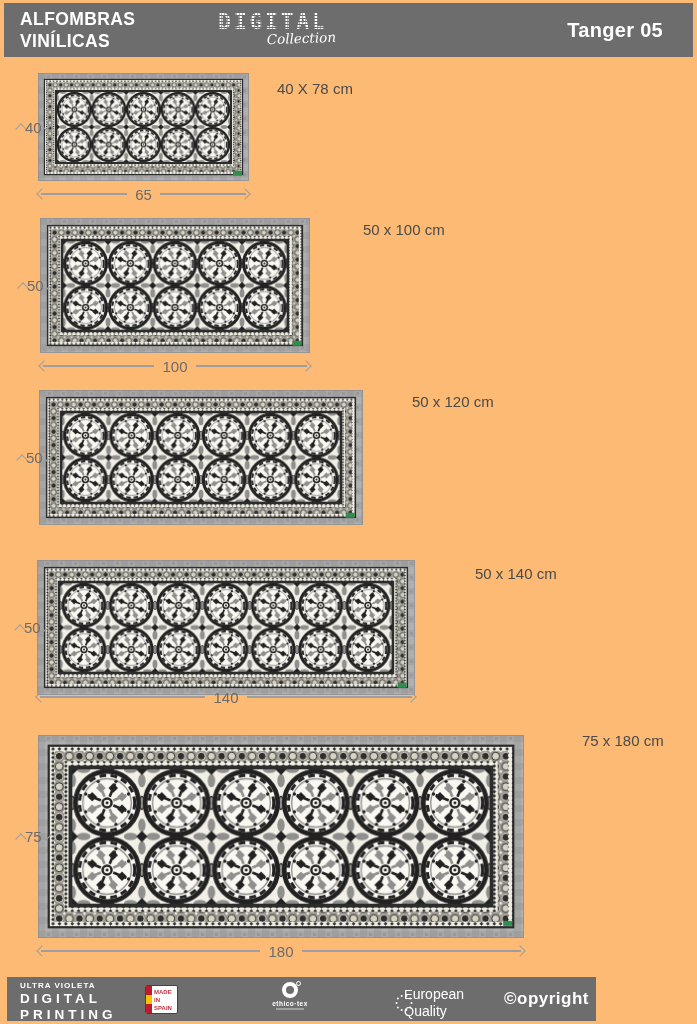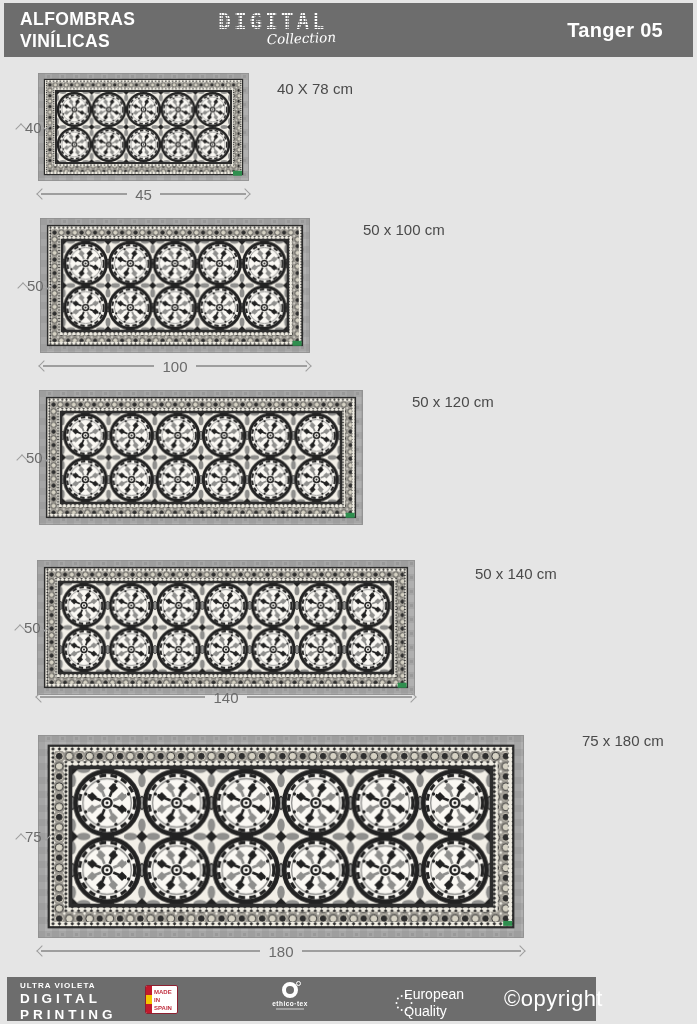--- a/index.html
+++ b/index.html
@@ -1,16 +1,16 @@
 <!DOCTYPE html>
 <html><head>
 <meta charset="utf-8">
 <style>
   html,body{margin:0;padding:0;background:#fff;}
-  .page{position:relative;width:697px;height:1024px;background:#e5e5e5;overflow:hidden;
+  .page{position:relative;width:697px;height:1024px;background:#fdba74;overflow:hidden;
         font-family:"Liberation Sans",sans-serif;}
 
   
   .bar{position:absolute;background:#6d6d6d;}
   .header{left:4px;top:3px;width:689px;height:54px;}
   .footer{left:7px;top:977px;width:589px;height:44px;}
 
   .title-block{position:absolute;left:16px;top:50%;transform:translateY(-50%);
     color:#fff;font-weight:bold;font-size:17.5px;line-height:1.28;letter-spacing:.4px;}
   .digital-logo{position:absolute;left:206px;top:9px;width:126px;text-align:center;}
@@ -63,21 +63,21 @@
   .ethico-sub{width:28px;height:2px;margin:1px auto 0;background:rgba(255,255,255,.35);}
   .euro{position:absolute;left:388px;top:9px;display:flex;align-items:center;}
   .euro-dots{position:relative;width:18px;height:22px;flex:none;}
   .euro-dots i{position:absolute;left:1px;top:3px;width:2.4px;height:2.4px;border-radius:50%;background:transparent;
     box-shadow:14.5px 7px 0 0 #fff,13.1px 11.4px 0 0 #fff,9.3px 14.1px 0 0 #fff,4.7px 14.1px 0 0 #fff,
       .9px 11.4px 0 0 #fff,-.5px 7px 0 0 #fff,.9px 2.6px 0 0 #fff,4.7px -.1px 0 0 #fff,
       9.3px -.1px 0 0 #fff,13.1px 2.6px 0 0 #fff;}
   .euro-text{margin-left:-9px;color:#fff;font-weight:normal;font-size:14px;line-height:1.2;}
   .euro-text div::first-letter{font-size:13px;}
   .copyright{position:absolute;left:497px;top:50%;transform:translateY(-50%);
-    color:#fff;font-weight:normal;font-size:22px;letter-spacing:.5px;}
+    color:#fff;font-weight:bold;font-size:17px;letter-spacing:.5px;}
 </style>
 </head>
 <body>
 
 <div class="page">
 
   <header class="bar header">
     <div class="title-block">
       <div>ALFOMBRAS</div>
       <div>VINÍLICAS</div>
@@ -190,21 +190,21 @@
       <div class="dim dim-v" style="left: 17px; top: 73px; height: 108px;">
         <span class="chv u"></span>
         <span class="dim-line"></span>
         <span class="dim-label">40</span>
         <span class="dim-line"></span>
         <span class="chv d"></span>
       </div>
       <div class="dim dim-h" style="left: 38px; top: 187px; width: 211px;">
         <span class="chv l"></span>
         <span class="dim-line"></span>
-        <span class="dim-label">45</span>
+        <span class="dim-label">65</span>
         <span class="dim-line"></span>
         <span class="chv r"></span>
       </div>
       <div class="rug" style="left: 40px; top: 218px; width: 270px; height: 135px;"><svg xmlns="http://www.w3.org/2000/svg" width="270" height="135" viewBox="0 0 270 135">
   <defs>
     <pattern id="mo1" width="14" height="14" patternUnits="userSpaceOnUse">
       <rect width="14" height="14" fill="#a6a6a6"></rect>
               <rect width="7" height="7" fill="#9e9e9e"></rect>
       <rect x="7" y="7" width="7" height="7" fill="#b0b0b0"></rect>
               <rect x="9" y="2" width="3" height="3" fill="#999999"></rect>

